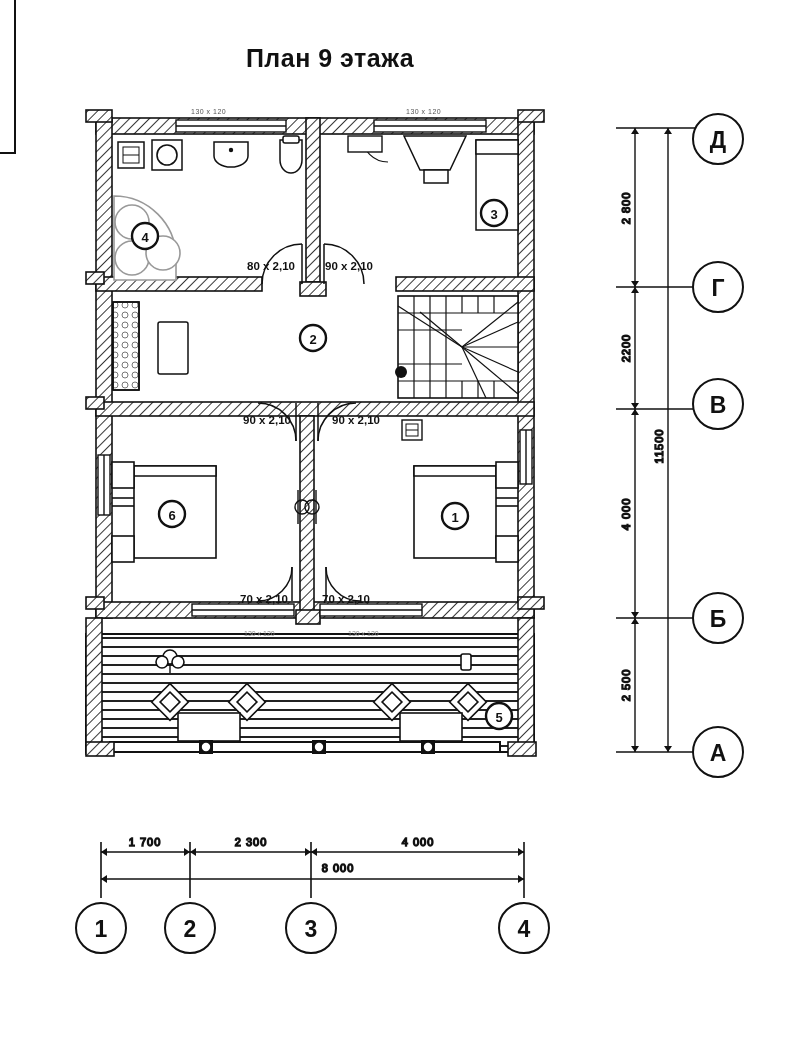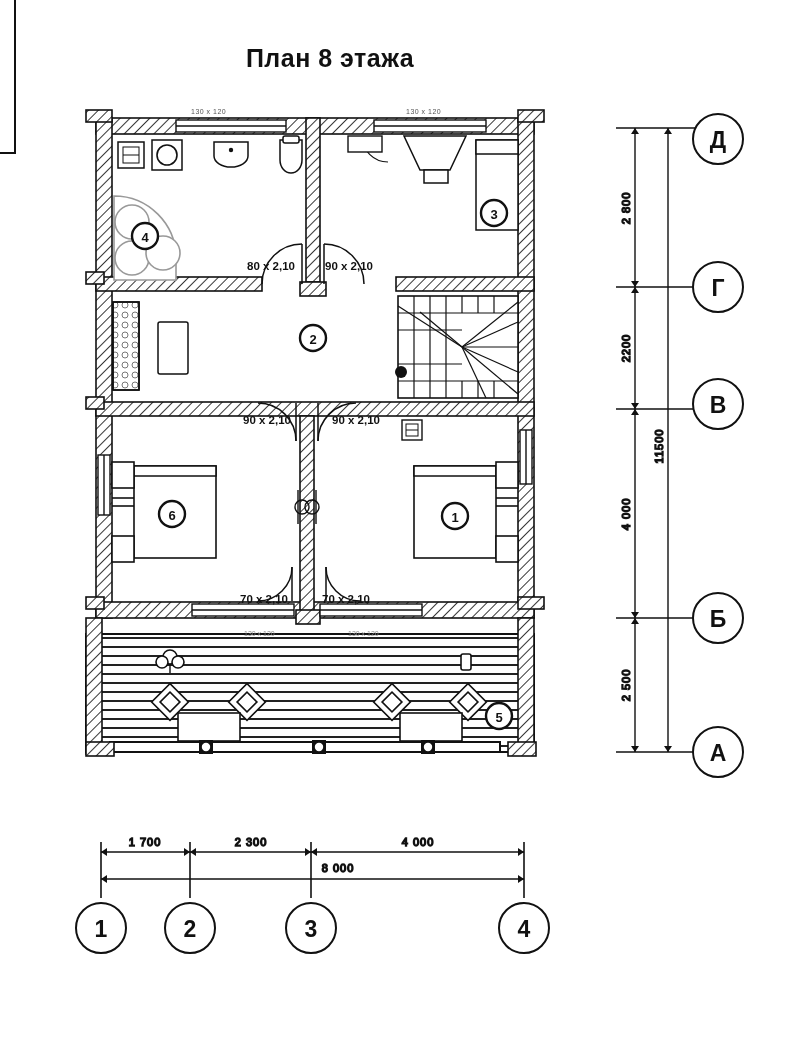--- a/index.html
+++ b/index.html
@@ -22,21 +22,21 @@
   .rmtxt{font-size:13px;font-weight:bold;text-anchor:middle;dominant-baseline:central;}
   .faint{font-size:7px;fill:#888;}
 </style>
 </head>
 <body>
 
 <div id="stage">
 
   <div id="corner-mark"></div>
 
-  <div id="title">План  8 этажа</div>
+  <div id="title">План  9 этажа</div>
 
   <svg width="800" height="1049" viewBox="0 0 800 1049">
     <defs>
       <pattern id="hatch" width="7" height="7" patternUnits="userSpaceOnUse" patternTransform="rotate(45)">
         <rect width="7" height="7" fill="#fff"></rect>
         <line x1="0" y1="0" x2="0" y2="7" stroke="#111" stroke-width="1.7"></line>
       </pattern>
       <pattern id="deck" width="6" height="9" patternUnits="userSpaceOnUse">
         <rect width="6" height="9" fill="#fff"></rect>
         <line x1="0" y1="8" x2="6" y2="8" stroke="#222" stroke-width="2"></line>

